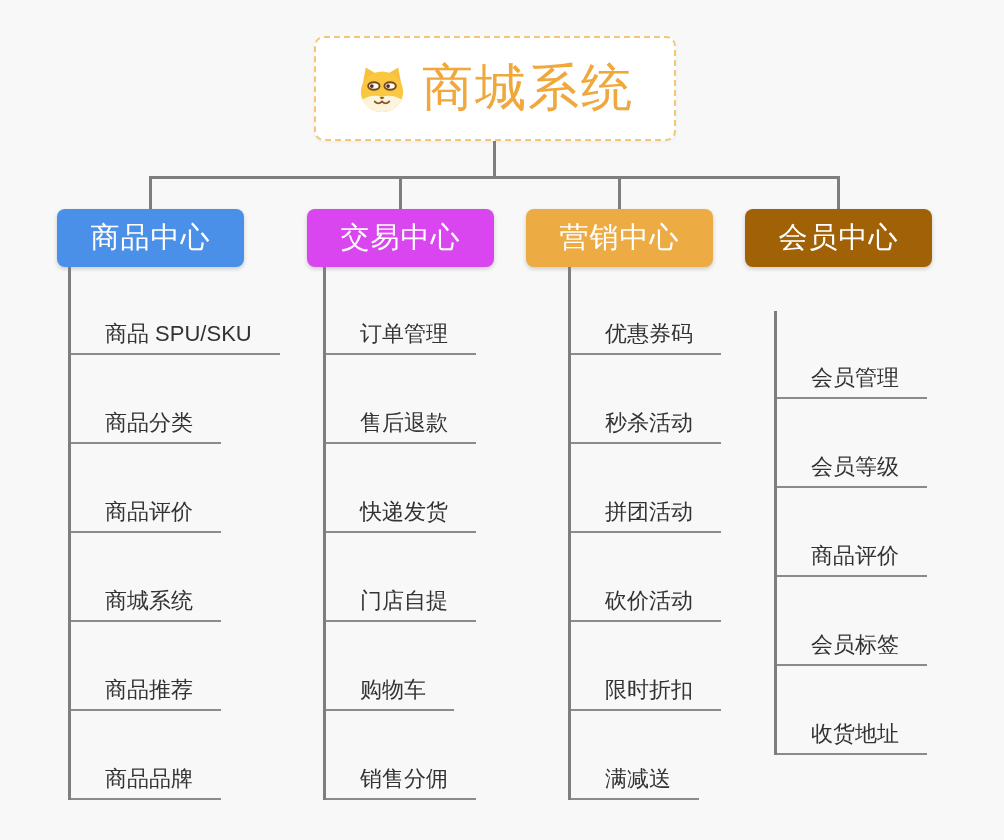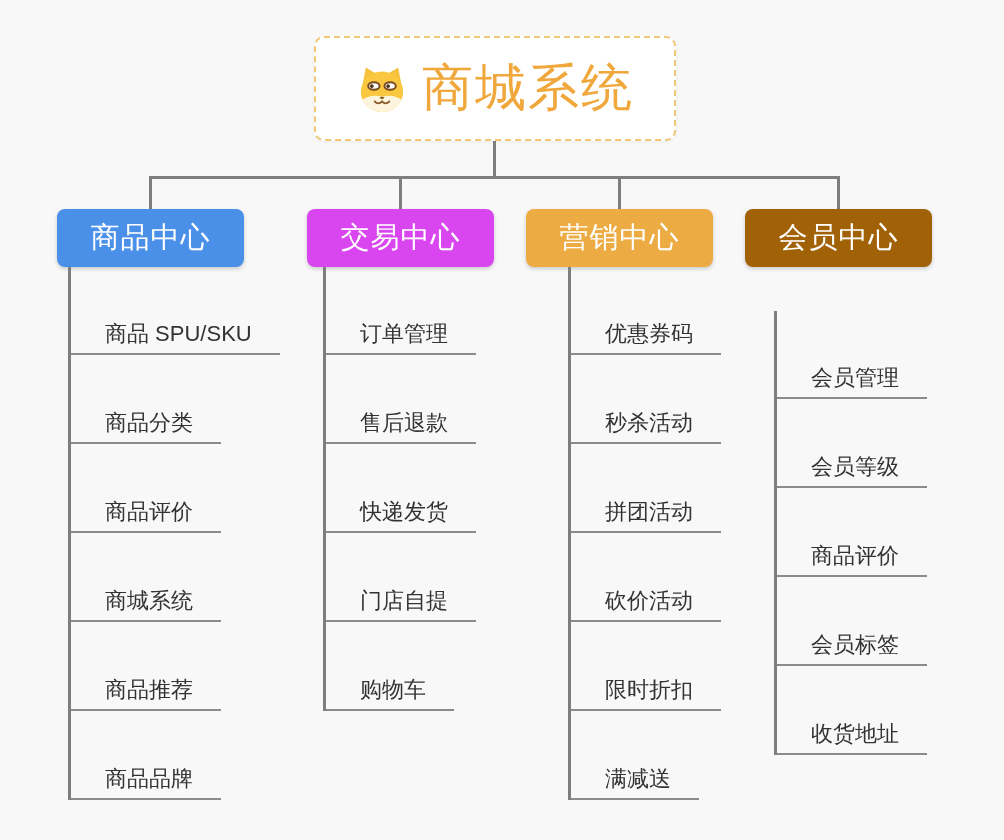--- a/index.html
+++ b/index.html
@@ -97,20 +97,21 @@
   <div class="leaf">商品推荐</div>
   <div class="leaf">商品品牌</div>
 </div>
 
 <div class="items col2">
   <div class="leaf">订单管理</div>
   <div class="leaf">售后退款</div>
   <div class="leaf">快递发货</div>
   <div class="leaf">门店自提</div>
   <div class="leaf">购物车</div>
+  <div class="leaf">销售分佣</div>
 </div>
 
 <div class="items col3">
   <div class="leaf">优惠券码</div>
   <div class="leaf">秒杀活动</div>
   <div class="leaf">拼团活动</div>
   <div class="leaf">砍价活动</div>
   <div class="leaf">限时折扣</div>
   <div class="leaf">满减送</div>
 </div>

